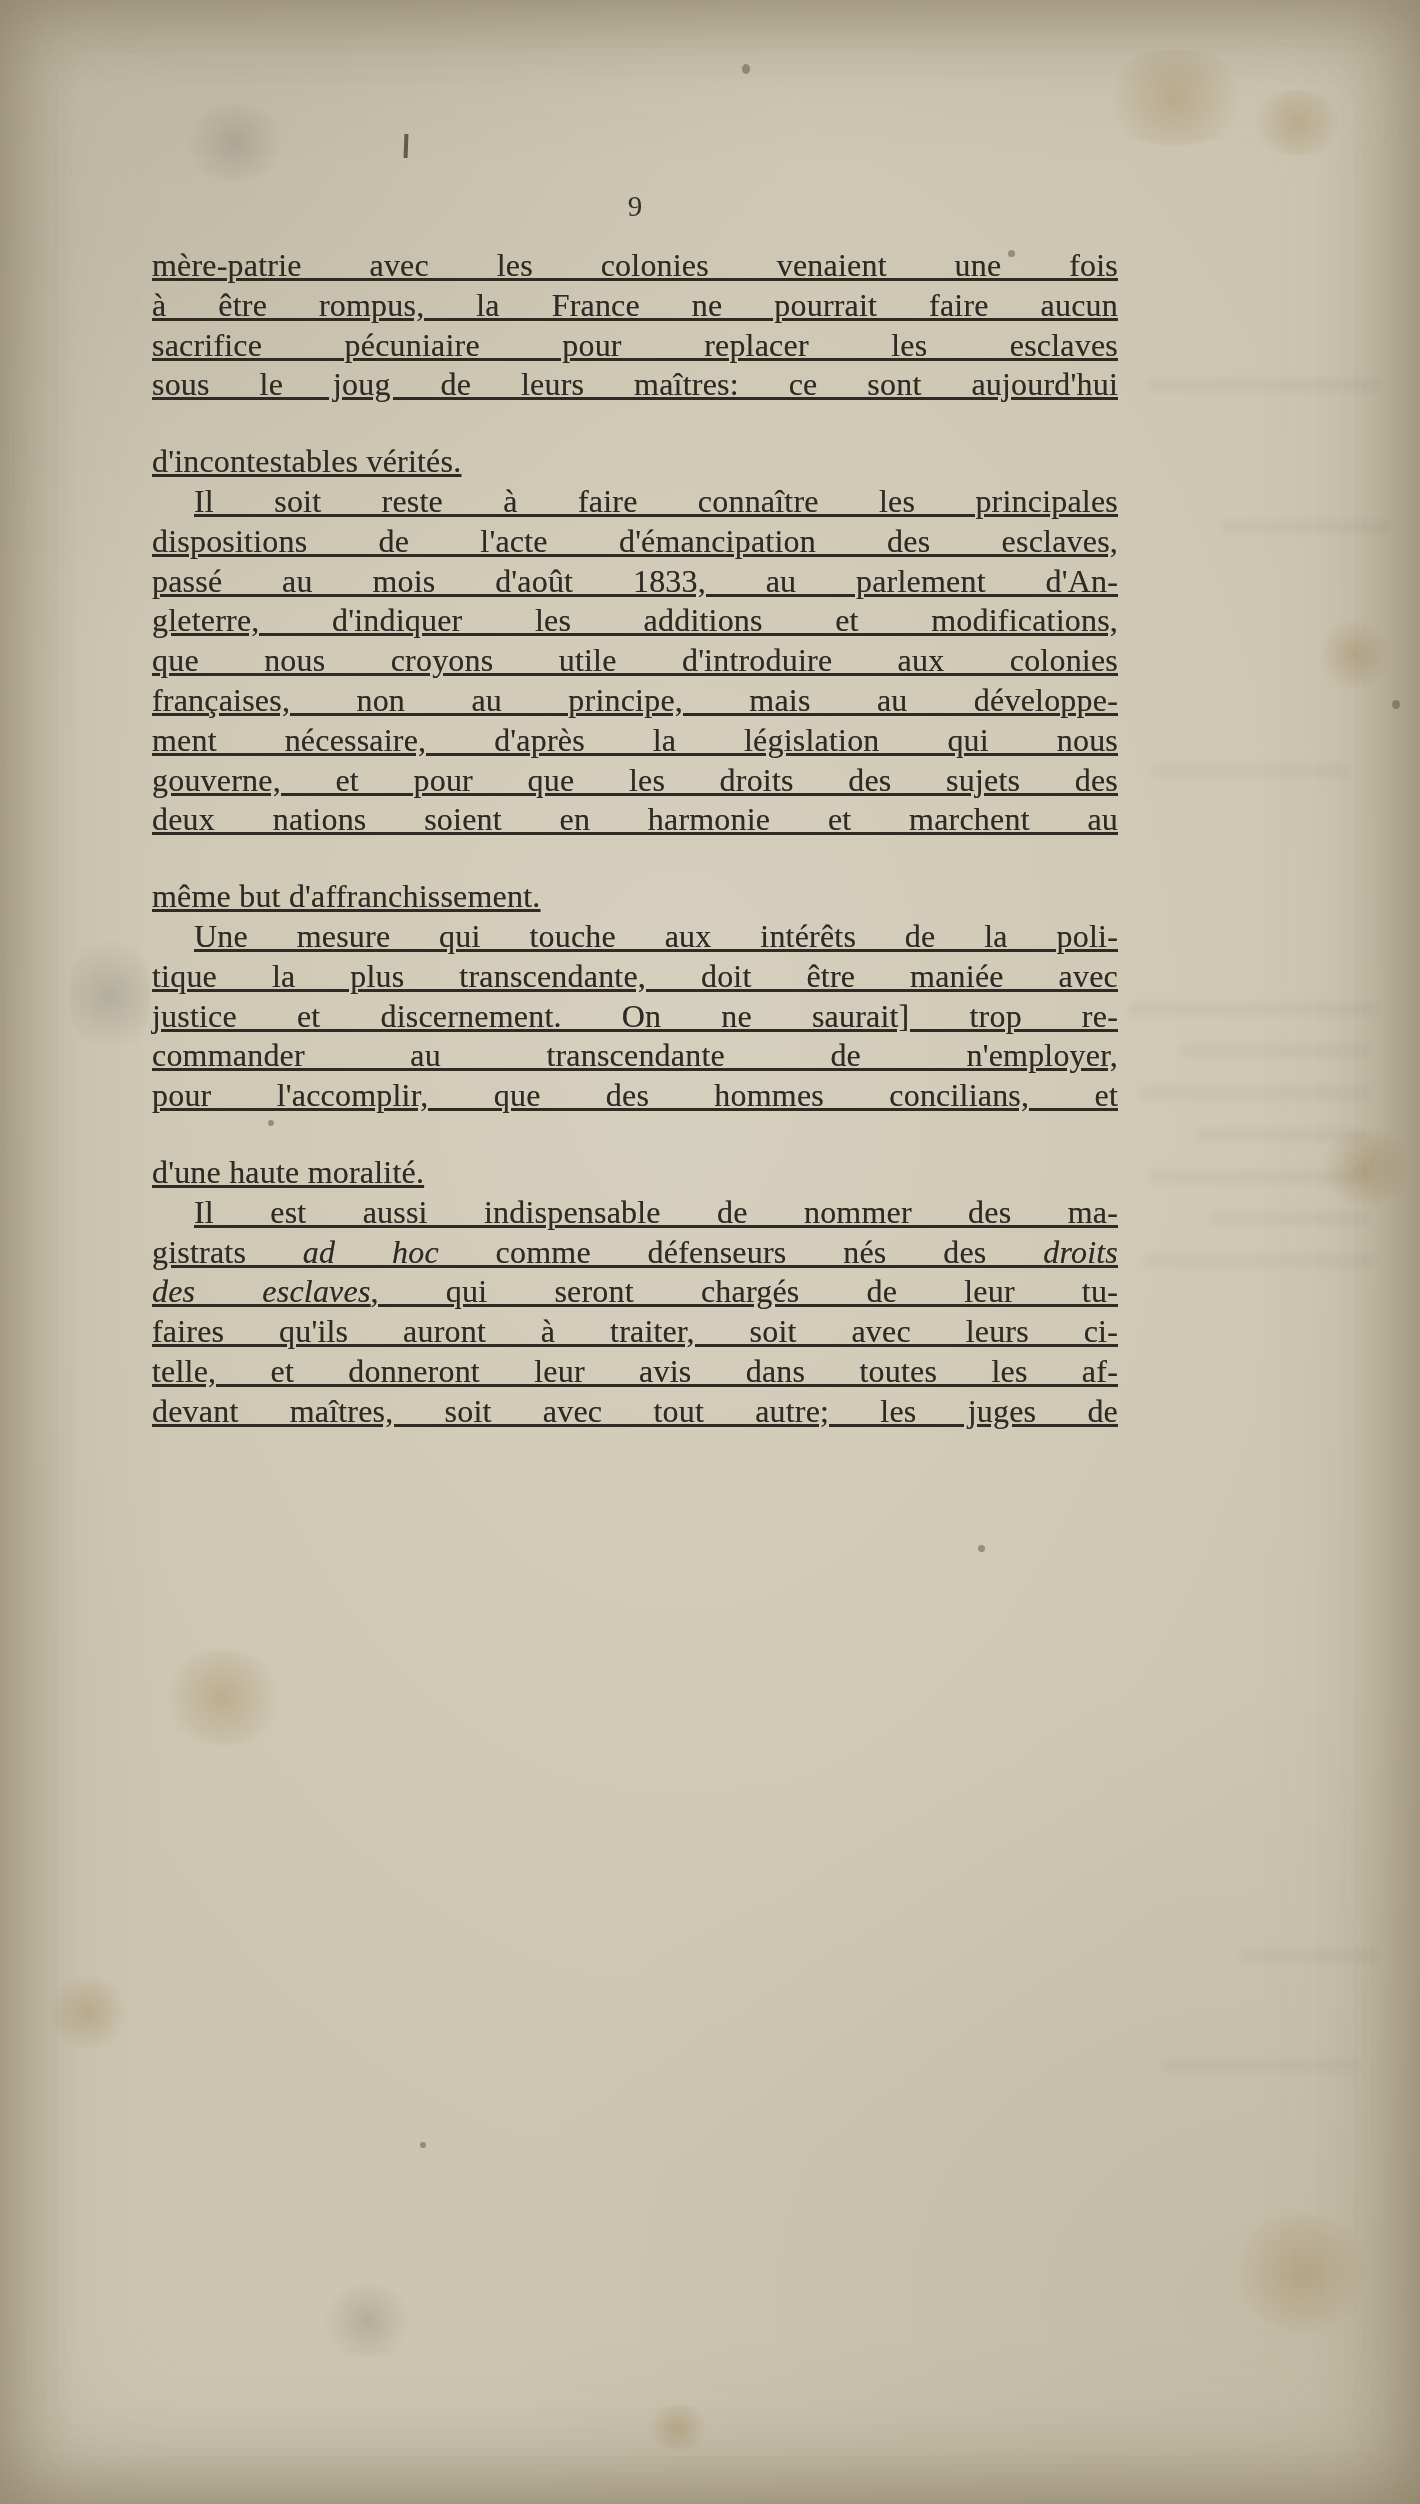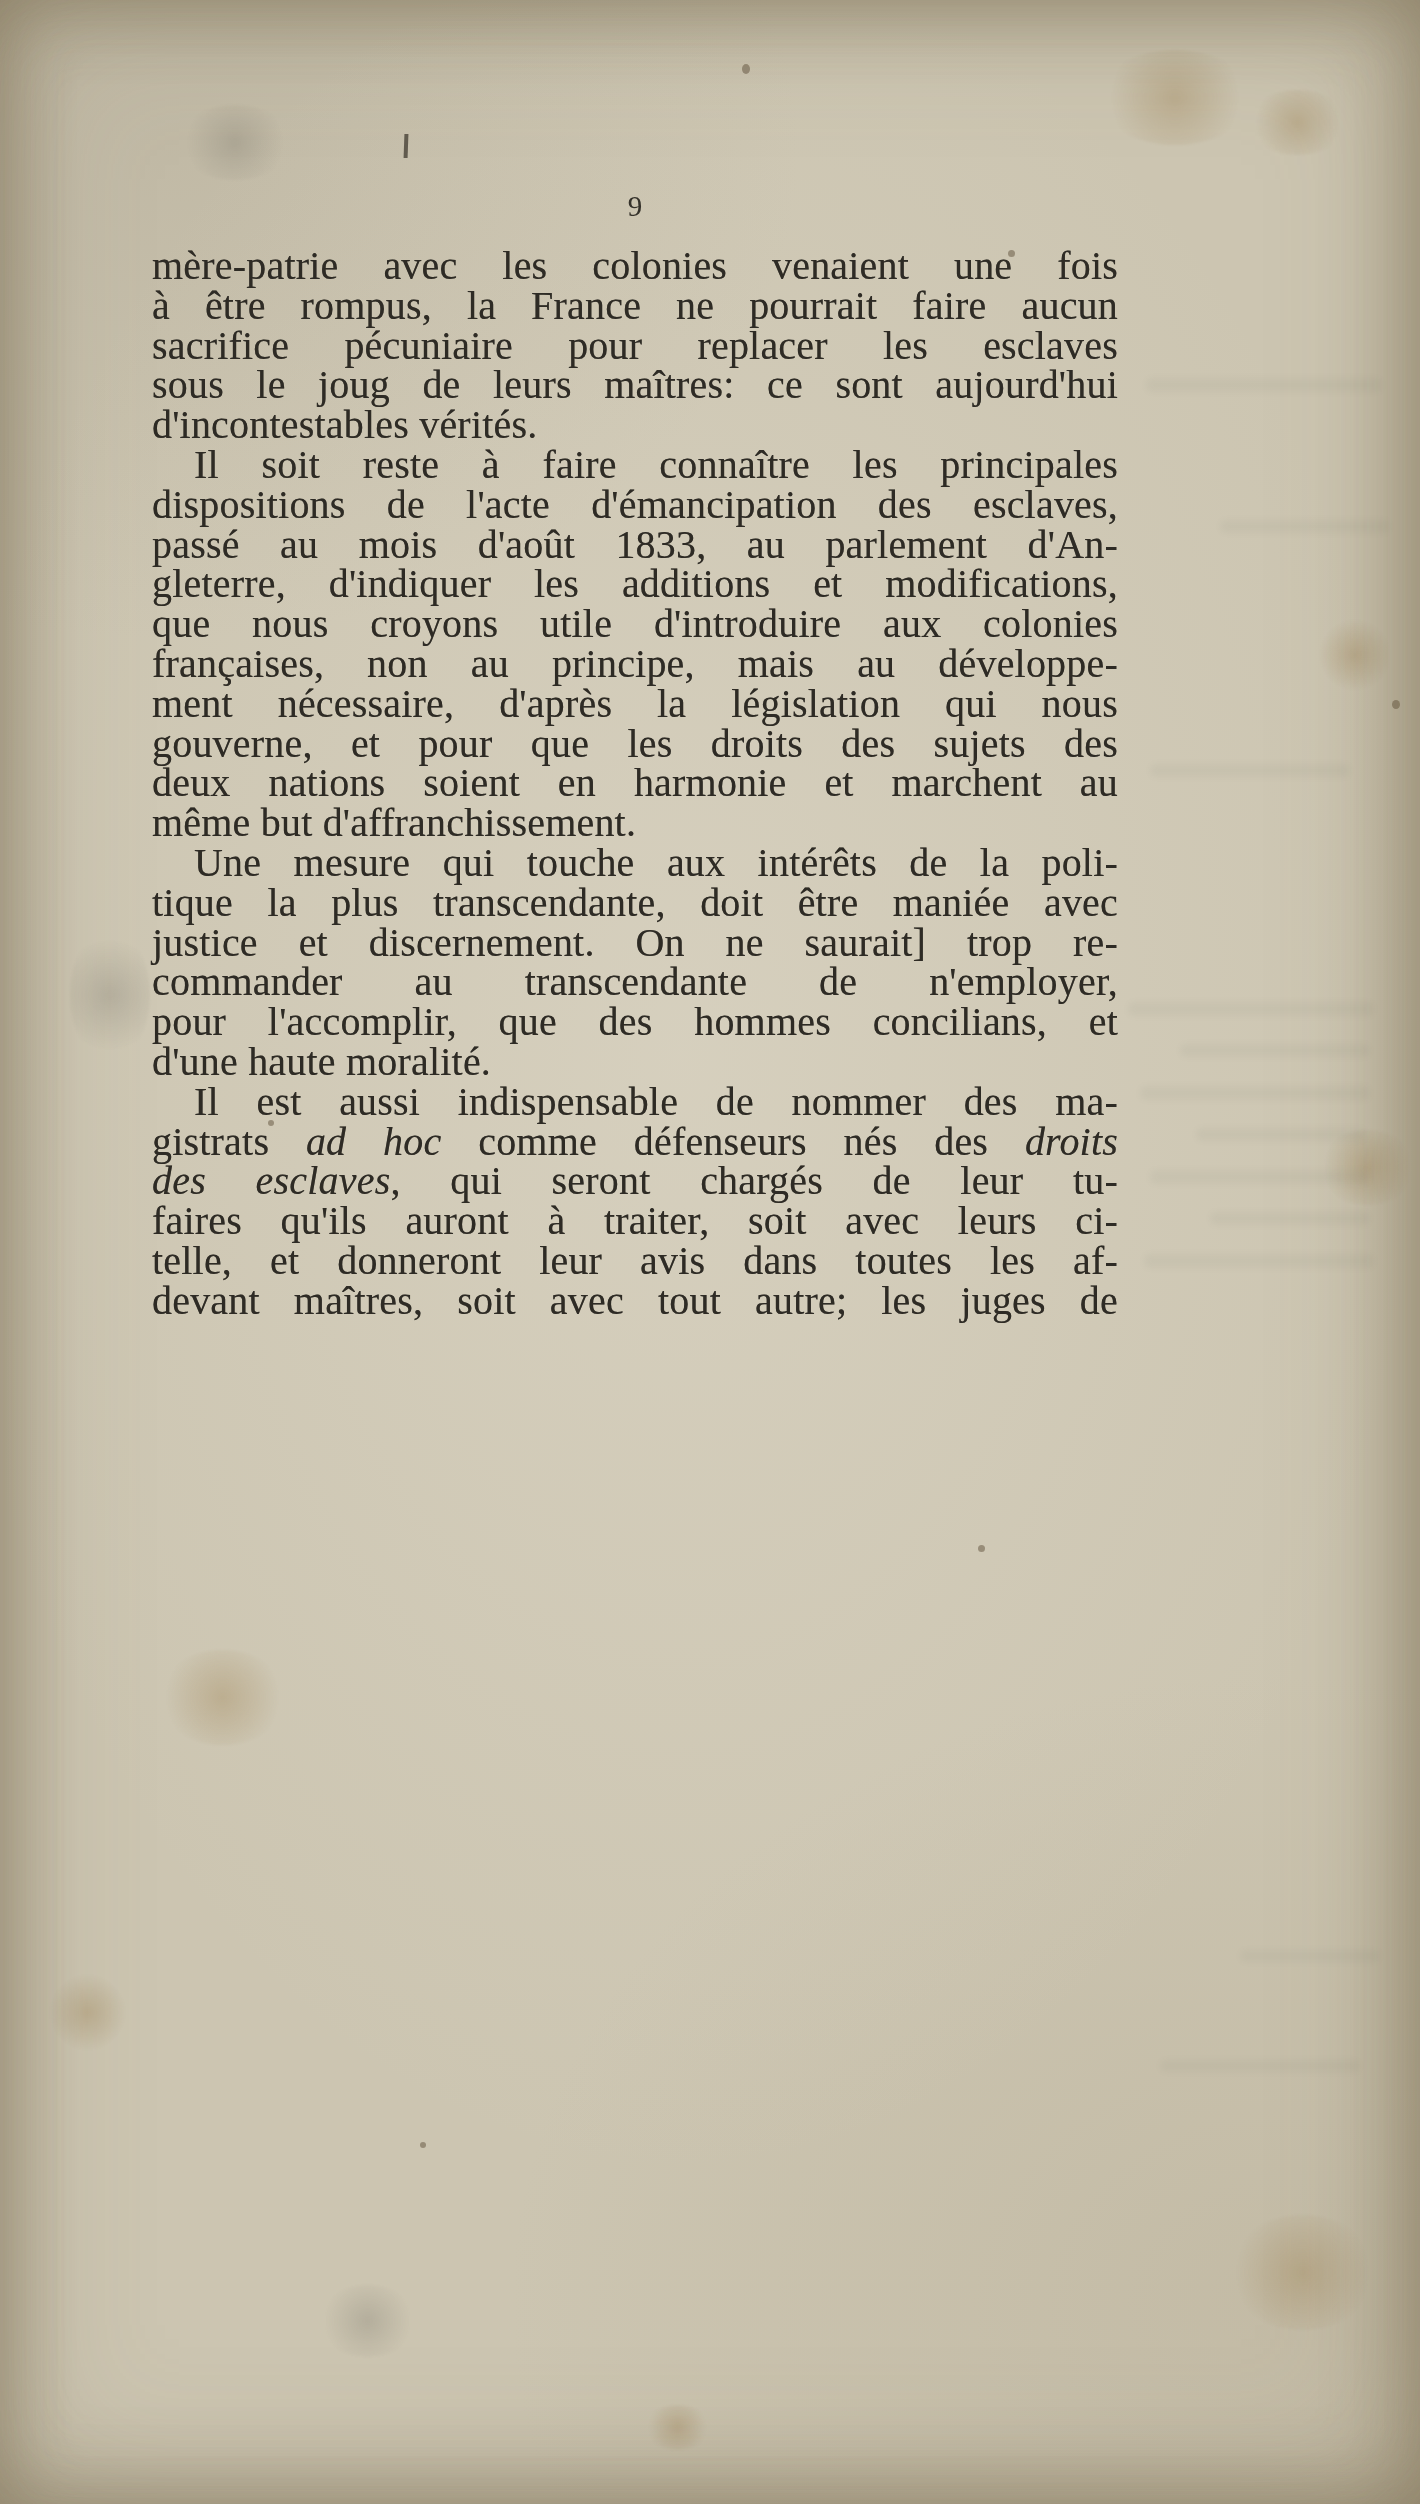--- a/index.html
+++ b/index.html
@@ -42,31 +42,32 @@
     width: 966px;
     text-align: center;
     font-size: 29px;
     color: #35322b;
   }
   .text-block {
     position: absolute;
     top: 246px;
     left: 152px;
     width: 966px;
-    font-size: 40px;
+    font-size: 32px;
     line-height: 39.8px;
     color: #2e2b25;
     letter-spacing: 0.2px;
     text-shadow: 0 0 0.5px rgba(46, 43, 37, 0.55);
+    text-decoration: underline;
   }
   .line {
     text-align: justify;
     text-align-last: justify;
   }
-  .line.end { text-align-last: left; }
+  .line.end { text-align-last: left; margin-top: 37px; }
   .line.indent { text-indent: 42px; }
   .it { font-style: italic; }
 
   .stain {
     position: absolute;
     border-radius: 50%;
     pointer-events: none;
     background: radial-gradient(circle, rgba(150,118,66,0.30) 0%, rgba(150,118,66,0.12) 45%, rgba(150,118,66,0) 72%);
     filter: blur(1px);
   }

